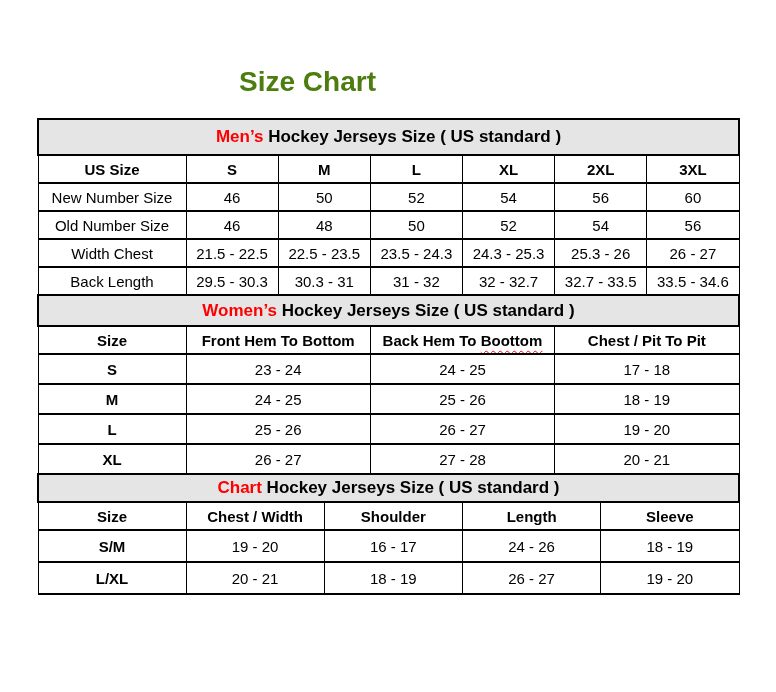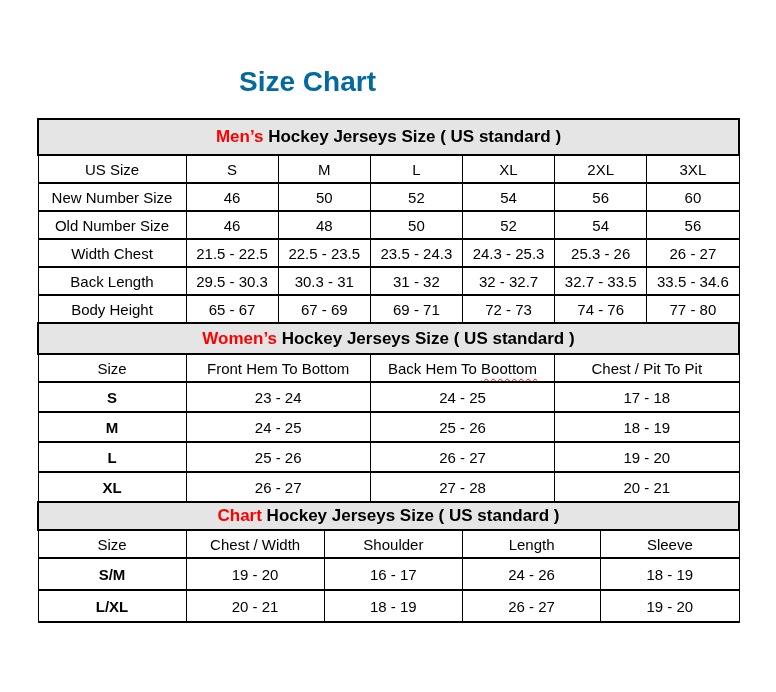--- a/index.html
+++ b/index.html
@@ -11,21 +11,21 @@
     overflow: hidden;
   }
   .canvas { position: relative; width: 776px; height: 692px; }
 
   .page-title {
     position: absolute;
     top: 66px; left: 0; width: 615px;
     text-align: center;
     font-size: 28px;
     font-weight: bold;
-    color: #0369a1;
+    color: #4d7c0f;
     letter-spacing: 0px;
   }
 
   .tables {
     position: absolute;
     top: 118px; left: 37px;
     width: 703px;
   }
 
   table.size-table {
@@ -50,21 +50,21 @@
     background: #e5e5e5;
     border-width: 2.5px;
     font-size: 17px;
     font-weight: bold;
     height: 34px;
   }
   td.band .hl { color: #FF0000; }
   table.womens td.band { height: 29px; }
   table.youth  td.band { height: 26px; }
 
-  th.colhead { font-weight: normal; height: 26px; }
+  th.colhead { font-weight: bold; height: 26px; }
   th.rowlabel { font-weight: bold; text-align: center; }
   table.mens th.rowlabel { font-weight: normal; }
   td.cell { font-weight: normal; margin-top: 8px; }
 
   table.mens   tr.data-row td, table.mens   tr.data-row th { height: 26px; }
   table.womens tr.data-row td, table.womens tr.data-row th { height: 28px; }
   table.youth  tr.data-row td, table.youth  tr.data-row th { height: 30px; }
 
   col.c-label { width: 148px; }
 
@@ -135,29 +135,20 @@
       </tr>
       <tr class="data-row">
         <th class="rowlabel">Back Length</th>
         <td class="cell">29.5 - 30.3</td>
         <td class="cell">30.3 - 31</td>
         <td class="cell">31 - 32</td>
         <td class="cell">32 - 32.7</td>
         <td class="cell">32.7 - 33.5</td>
         <td class="cell">33.5 - 34.6</td>
       </tr>
-      <tr class="data-row">
-        <th class="rowlabel">Body Height</th>
-        <td class="cell">65 - 67</td>
-        <td class="cell">67 - 69</td>
-        <td class="cell">69 - 71</td>
-        <td class="cell">72 - 73</td>
-        <td class="cell">74 - 76</td>
-        <td class="cell">77 - 80</td>
-      </tr>
     </tbody>
       </table>
 
     <table class="size-table womens">
       <colgroup>
         <col class="c-label">
           <col>
           <col>
           <col>
       </colgroup>

